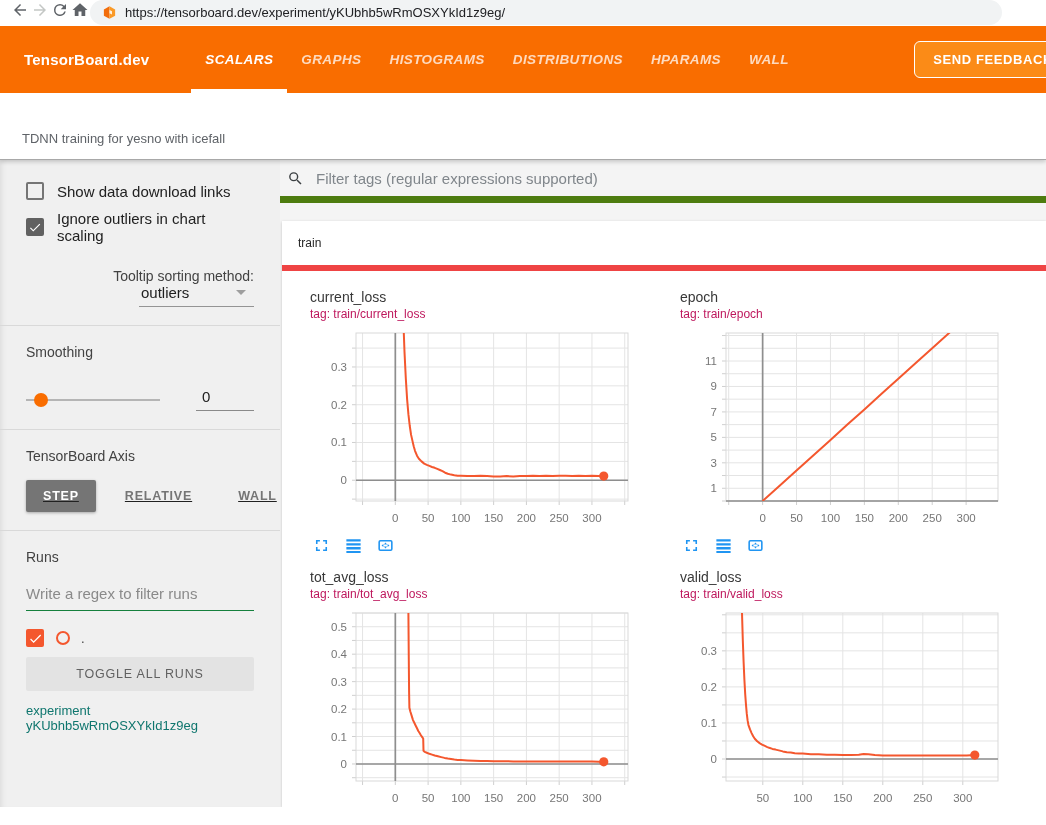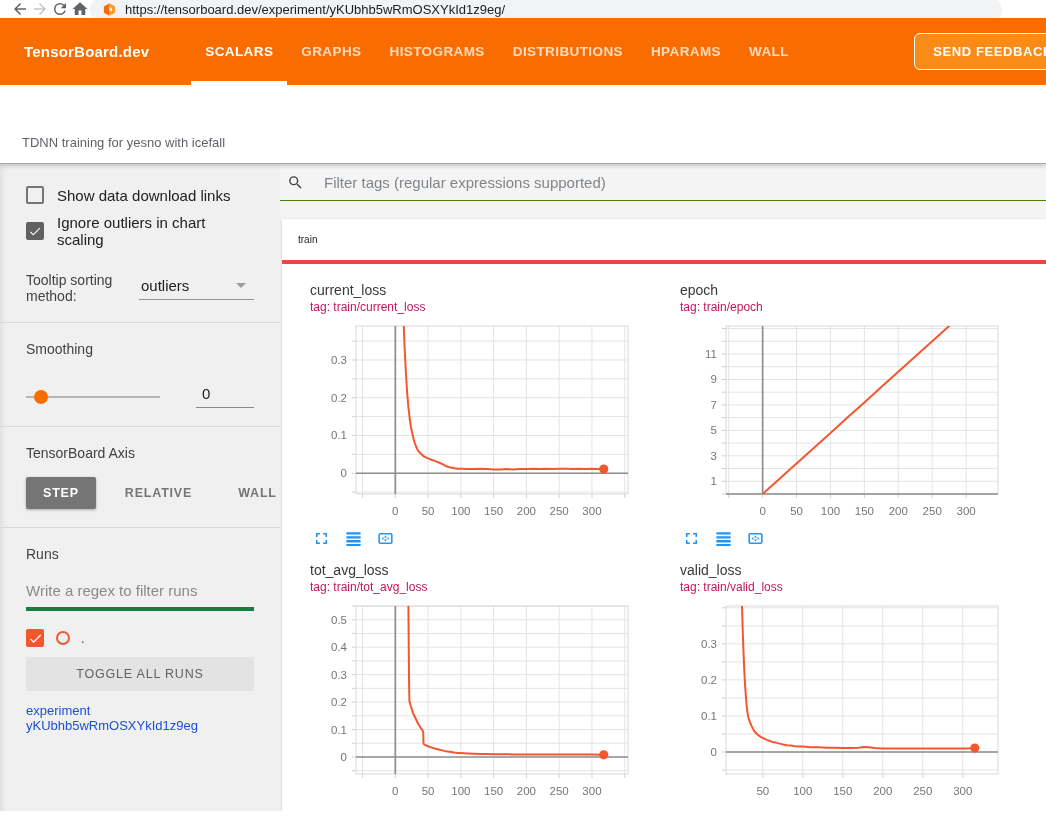--- a/index.html
+++ b/index.html
@@ -3,83 +3,83 @@
 <meta charset="utf-8">
 <style>
   :root{
     --orange:#f96d00; --orange-light:#fb8b17; --run:#f4572e; --blue:#2095f2;
   }
   *{box-sizing:border-box; margin:0; padding:0;}
   html,body{width:1046px; height:825px; overflow:hidden;}
   body{font-family:"Liberation Sans","DejaVu Sans",sans-serif; background:#fff; position:relative; color:#212121;}
 
   
-  .browser-bar{height:18px; background:#fff; display:flex; align-items:center; padding:0 10px; gap:0;}
+  .browser-bar{height:26px; background:#fff; display:flex; align-items:flex-start; padding:0 10px; gap:0;}
   .nav-icon{width:20px; height:20px; display:flex; align-items:center; justify-content:center; cursor:pointer;}
   .nav-icon svg{width:18px; height:18px;}
   .url-pill{flex:1; max-width:912px; height:25px; background:#f1f3f4; border-radius:13px; display:flex; align-items:center; padding:0 12px; gap:8px;}
   .url-pill svg{width:15px; height:15px; flex:none;}
   .url-text{font-size:13px; color:#202124; white-space:nowrap; overflow:hidden;}
 
   
   .app-header{height:67px; background:var(--orange); display:flex; align-items:center; padding:0 0 0 24px; position:relative; z-index:6;}
   .logo{color:#fff; font-size:15px; font-weight:bold; letter-spacing:.2px; flex:none;}
-  .tabs{display:flex; height:100%; margin-left:42px;}
+  .tabs{display:flex; height:100%; margin-left:42px;font-style:italic;}
   .tab{position:relative; display:flex; align-items:center; padding:0 14px; font-size:13.5px; font-weight:bold; letter-spacing:.4px; color:rgba(255,255,255,.75); cursor:pointer; white-space:nowrap;}
   .tab.active{color:#fff;}
   .tab.active::after{content:""; position:absolute; left:0; bottom:0; width:100%; height:4px; background:#fff;}
   .feedback-btn{margin-left:auto; margin-right:-26px; background:var(--orange-light); color:#fff; border:1px solid #fff; border-radius:6px; padding:10px 18px; font-size:13px; font-weight:bold; letter-spacing:.6px; white-space:nowrap; cursor:pointer; font-family:inherit;}
 
   
-  .subheader{height:79px; background:#fff; display:flex; align-items:flex-end; padding:0 0 13px 22px; border-bottom:1px solid #a8a8a8; box-shadow:0 2px 4px rgba(0,0,0,.18); position:relative; z-index:5;}
+  .subheader{height:67px; background:#fff; display:flex; align-items:flex-end; padding:0 0 13px 22px; border-bottom:1px solid #a8a8a8; box-shadow:0 2px 4px rgba(0,0,0,.18); position:relative; z-index:5;}
   .exp-title{font-size:13px; color:#5f6368;}
 
   
   .content{display:flex; height:647px; overflow:hidden;}
 
   
   .sidebar{width:280px; flex:none; background:#f0f0f0; padding-top:22px; overflow:hidden; box-shadow:inset 6px 0 6px -5px rgba(0,0,0,.10);}
   .side-section{padding:0 26px 18px 26px;}
   .sdivider{height:1px; background:#d9d9d9; margin:0 0 18px 0;}
   .cb-row{display:flex; align-items:center; margin-bottom:10px; cursor:pointer;}
   .cb-box{width:18px; height:18px; border:2px solid #757575; border-radius:2px; flex:none; display:flex; align-items:center; justify-content:center; background:#fff0;}
   .cb-row.checked .cb-box{background:#616161; border-color:#616161;}
   .cb-box svg{width:15px; height:15px; display:none;}
   .cb-row.checked .cb-box svg{display:block;}
   .cb-label{margin-left:13px; font-size:15px; color:#212121;}
-  .tooltip-row{display:flex; align-items:center; margin-top:24px;}
+  .tooltip-row{display:flex; align-items:flex-end; margin-top:24px;flex-direction:column;}
   .tooltip-label{font-size:14px; color:#424242;}
   .dropdown{margin-left:12px; font-size:15px; color:#212121; border-bottom:1px solid #949494; padding:0 34px 5px 2px; position:relative; min-width:115px; cursor:pointer;}
   .dropdown .arrow{position:absolute; right:8px; top:6px; width:0; height:0; border-left:5px solid transparent; border-right:5px solid transparent; border-top:5px solid #9e9e9e;}
   .section-label{font-size:14px; color:#424242;}
   .slider-row{display:flex; align-items:center; margin-top:28px;}
   .slider-track{flex:1; height:2px; background:#b5b5b5; position:relative; margin-right:36px;}
   .slider-thumb{position:absolute; left:8px; top:-6px; width:14px; height:14px; border-radius:50%; background:var(--orange); cursor:pointer;}
   .slider-value{width:58px; border-bottom:1px solid #8a8a8a; font-size:15px; padding:0 0 5px 6px;}
-  .axis-btns{display:flex; align-items:center; margin-top:16px; gap:12px;}
+  .axis-btns{display:flex; align-items:center; margin-top:16px; gap:12px;text-decoration:underline;}
   .axis-btn{font-size:12.5px; font-weight:bold; letter-spacing:.8px; color:#757575; padding:9px 17px; border-radius:2px; cursor:pointer;}
   .axis-btn.active{background:#757575; color:#fff; box-shadow:0 1px 3px rgba(0,0,0,.3);}
-  .runs-input{width:100%; background:transparent; border:none; outline:none; border-bottom:4px solid #15803d; padding:6px 0 8px 0; font-size:15px; font-family:inherit; margin-top:14px; color:#212121;}
+  .runs-input{width:100%; background:transparent; border:none; outline:none; border-bottom:1px solid #15803d; padding:6px 0 8px 0; font-size:15px; font-family:inherit; margin-top:14px; color:#212121;}
   .runs-input::placeholder{color:#8a8a8a;}
   .run-row{display:flex; align-items:center; margin-top:18px;}
   .run-cb{width:18px; height:18px; border-radius:2px; background:var(--run); display:flex; align-items:center; justify-content:center; cursor:pointer;}
   .run-cb svg{width:15px; height:15px;}
   .run-circle{width:14px; height:14px; border:2px solid var(--run); border-radius:50%; margin-left:12px; cursor:pointer;}
   .run-name{margin-left:11px; font-size:13px; color:#424242;}
   .toggle-btn{display:block; width:100%; margin-top:10px; background:#e3e3e3; border:none; padding:10px; font-size:12.5px; letter-spacing:.8px; color:#616161; border-radius:2px; cursor:pointer; font-family:inherit;}
-  .exp-caption{margin-top:12px; font-size:13px; color:#1d4ed8;}
+  .exp-caption{margin-top:12px; font-size:13px; color:#0f766e;}
 
   
   .main{flex:1; background:#f4f4f4; display:flex; flex-direction:column; overflow:hidden;}
-  .filter-row{display:flex; align-items:center; gap:20px; padding:10px 0 9px 7px; border-bottom:1px solid #4d7c0f;}
+  .filter-row{display:flex; align-items:center; gap:12px; padding:10px 0 9px 7px; border-bottom:7px solid #4d7c0f;}
   .filter-row svg{width:17px; height:17px; flex:none;}
   .filter-input{flex:1; border:none; outline:none; background:transparent; font-size:15px; font-family:inherit; color:#202124;}
   .filter-input::placeholder{color:#80868b;}
   .train-card{margin-top:18px; margin-left:2px; background:#fff; box-shadow:0 1px 3px rgba(0,0,0,.2); flex:1; overflow:hidden;}
-  .card-header{padding:15px 16px; font-size:10px; color:#262626; border-bottom:4px solid #ef4444; cursor:pointer;}
+  .card-header{padding:15px 16px; font-size:12px; color:#262626; border-bottom:6px solid #ef4444; cursor:pointer;}
   .charts-grid{display:grid; grid-template-columns:1fr 1fr; padding:18px 8px 0 28px; row-gap:14px;}
   .chart:nth-child(even){padding-left:6px;}
   .chart-title{font-size:14px; color:#383838;}
   .chart-tag{font-size:12px; color:#be185d; margin-top:2px;}
   svg.chart-plot{margin-top:8px; display:block;}
   .chart-toolbar{display:flex; gap:13px; padding-left:2px; margin-top:1px;}
   .cicon{cursor:pointer; display:flex;}
   .cicon svg{width:19px; height:19px; color:var(--blue);}
 </style>
 </head>

